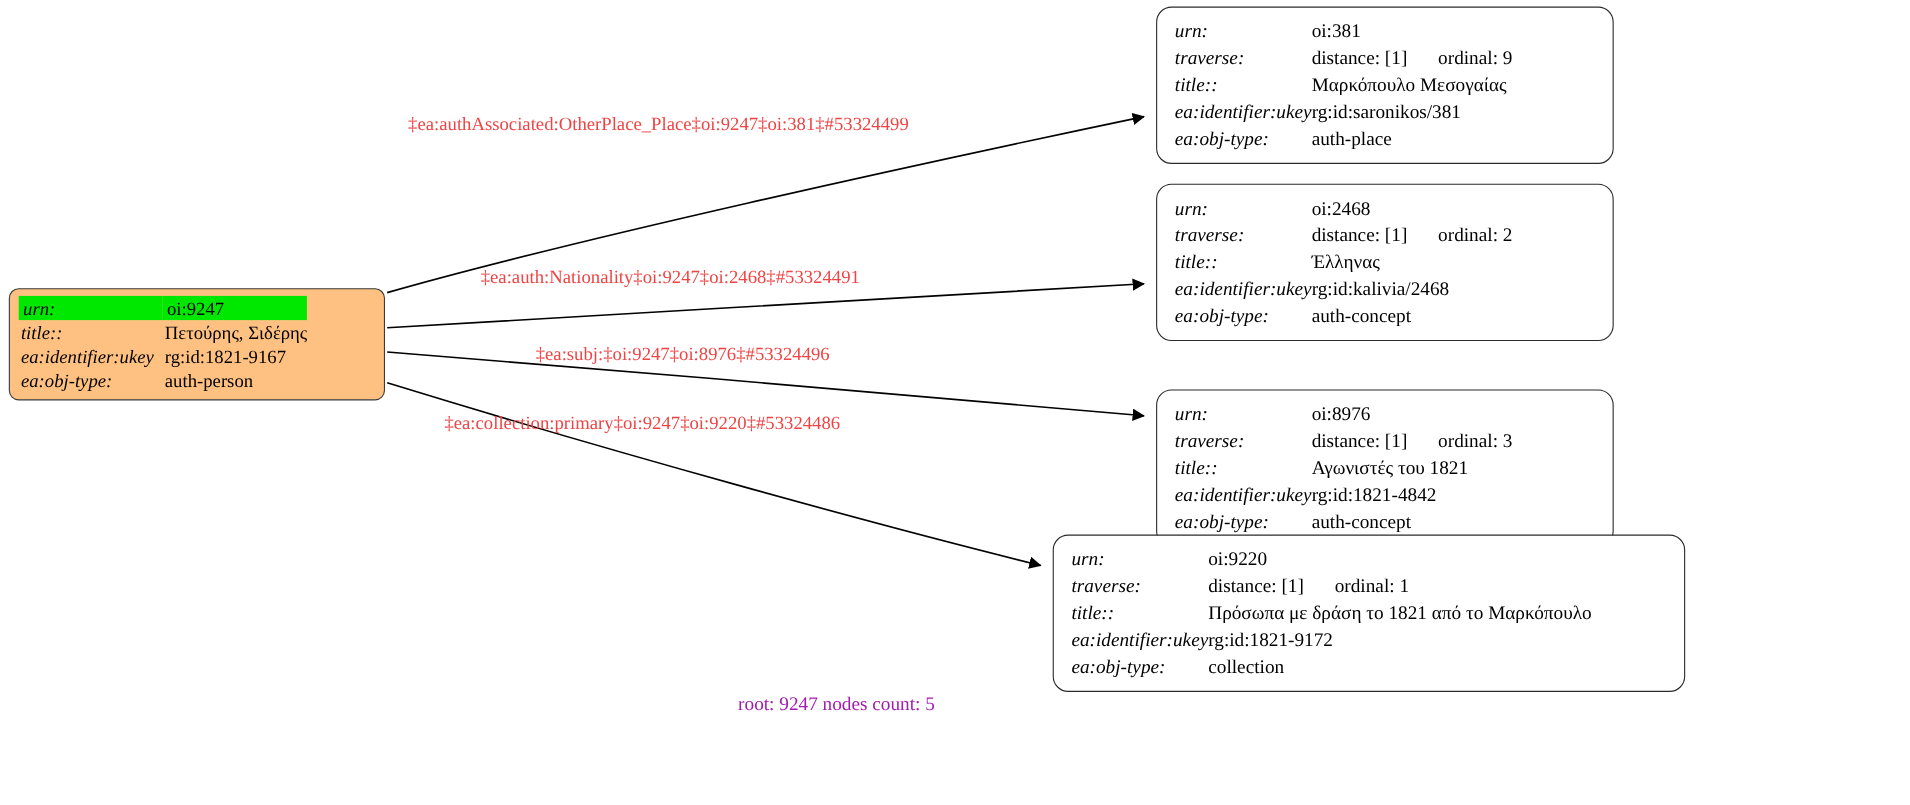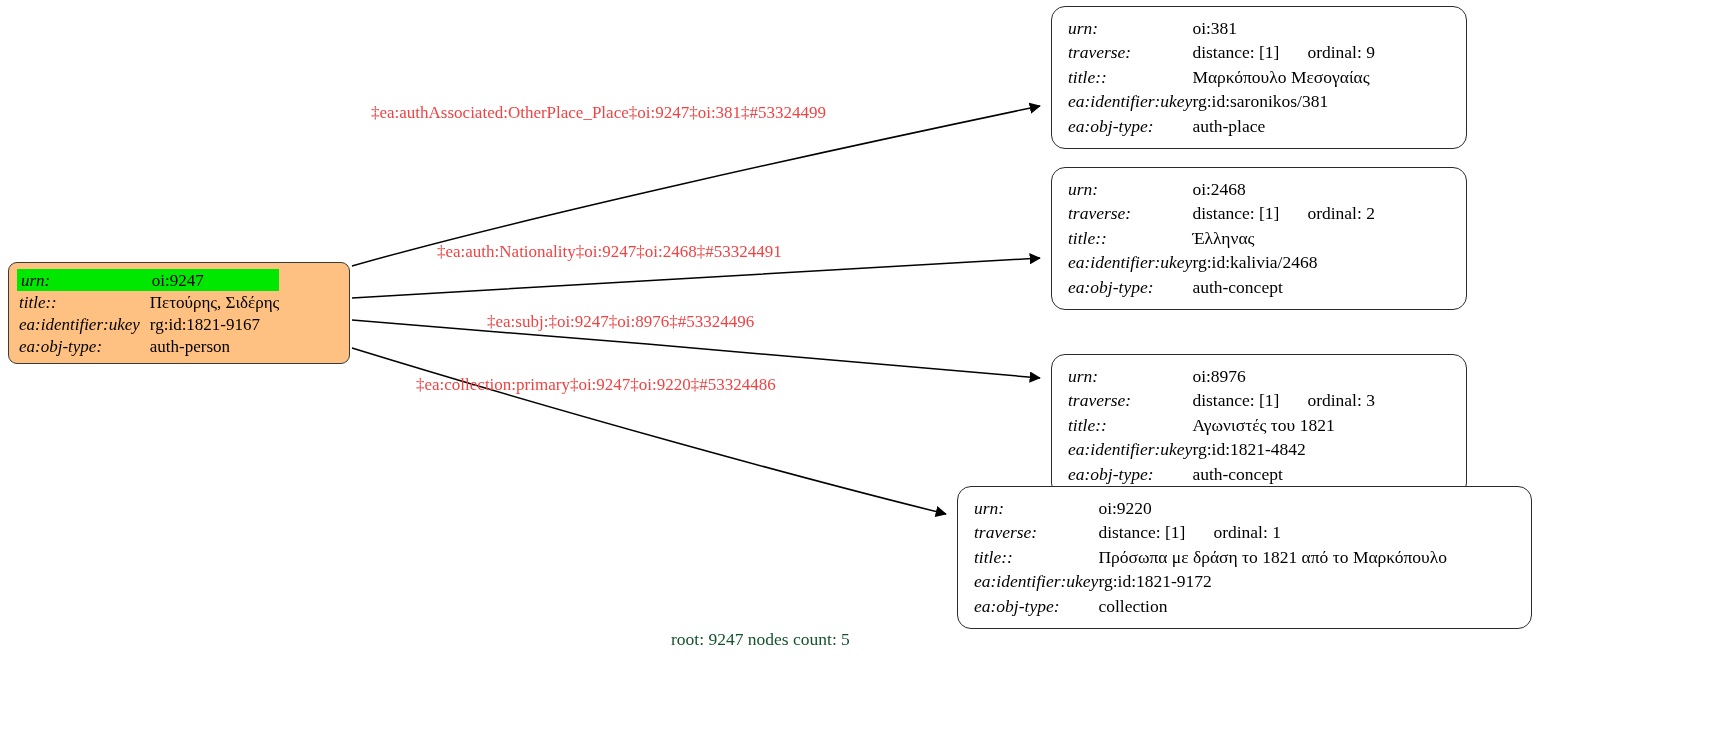--- a/index.html
+++ b/index.html
@@ -74,33 +74,33 @@
   .edge-label {
     position: absolute;
     font-size: 17px;
     white-space: nowrap;
     color: #ef4444;
   }
   .caption {
     position: absolute;
     font-size: 17.5px;
     white-space: nowrap;
-    color: #14532d;
+    color: #a21caf;
   }
   
   #node-root    { left: 8px;   top: 262px; width: 342px; }
   #node-381     { left: 1051px; top: 6px;   width: 416px; }
   #node-2468    { left: 1051px; top: 167px; width: 416px; }
   #node-8976    { left: 1051px; top: 354px; width: 416px; }
   #node-9220    { left: 957px;  top: 486px; width: 575px; }
   
   #label-e1 { left: 371px; top: 103px; }
   #label-e2 { left: 437px; top: 242px; }
   #label-e3 { left: 487px; top: 312px; }
-  #label-e4 { left: 416px; top: 375px; }
+  #label-e4 { left: 404px; top: 375px; }
   #caption-root { left: 671px; top: 629px; }
 </style>
 </head>
 <body>
 
 <div id="graph-canvas">
 
   <svg class="edges-layer" viewBox="0 0 1736 732" width="1736" height="732">
     <defs>
       <marker id="arrow" viewBox="0 0 10 10" refX="9.2" refY="5" markerWidth="7.5" markerHeight="7.5" orient="auto-start-reverse">

